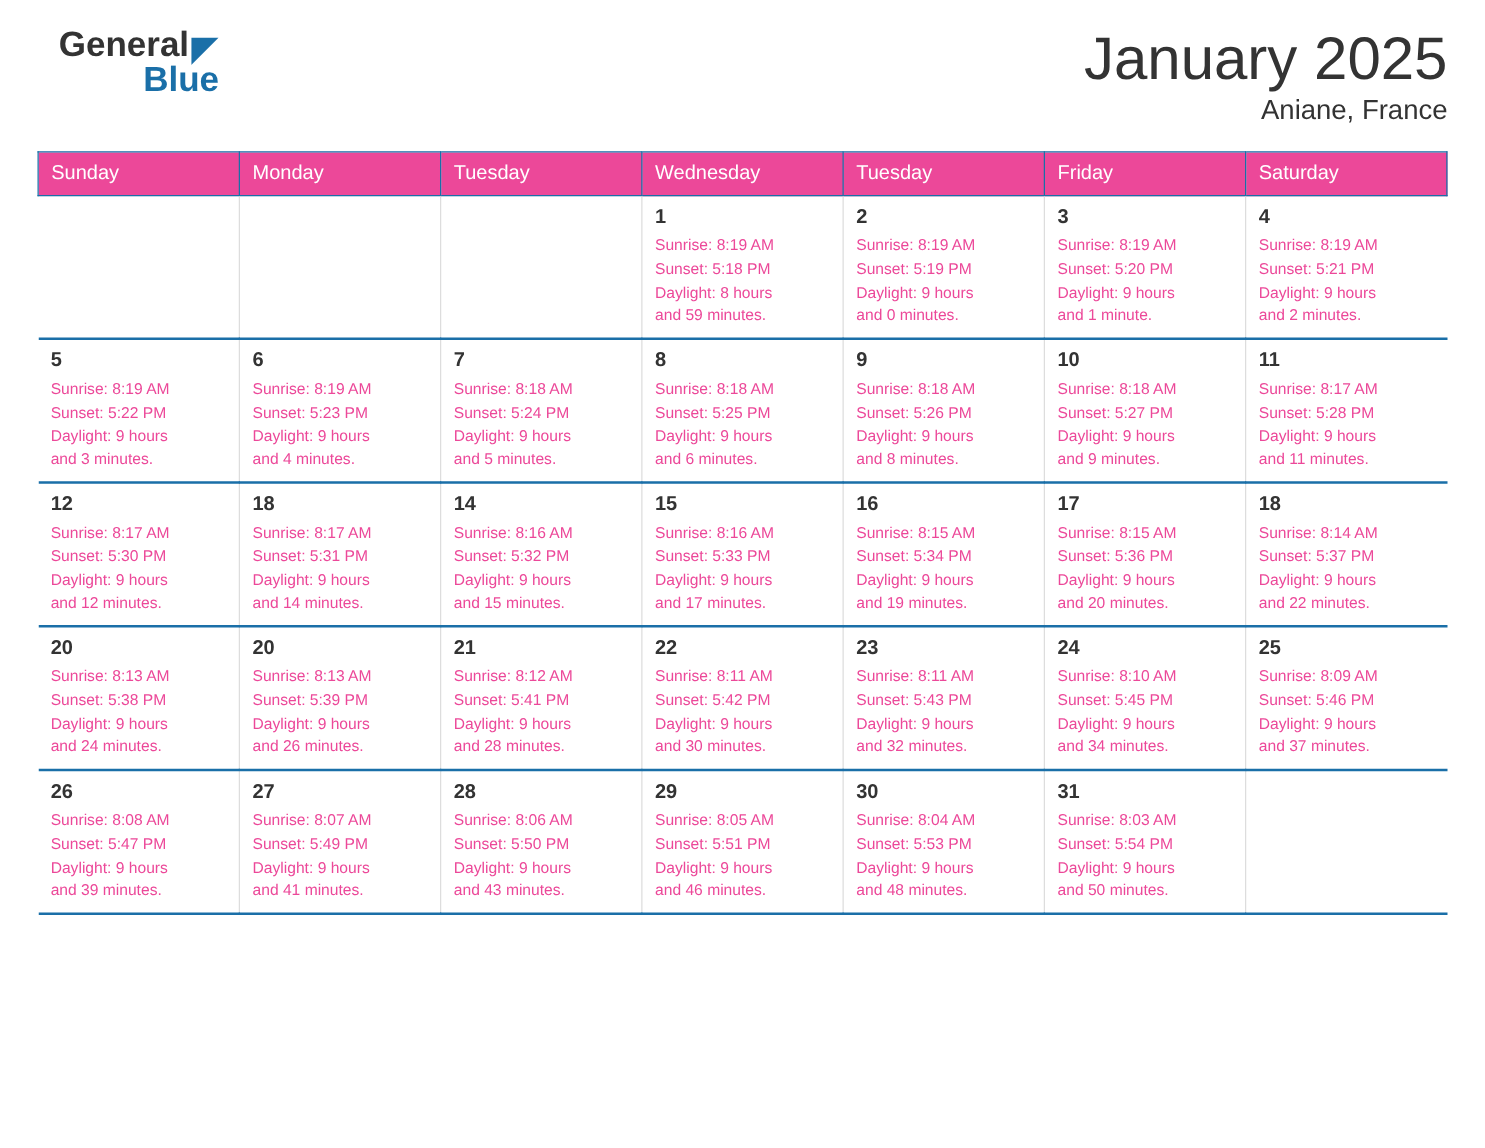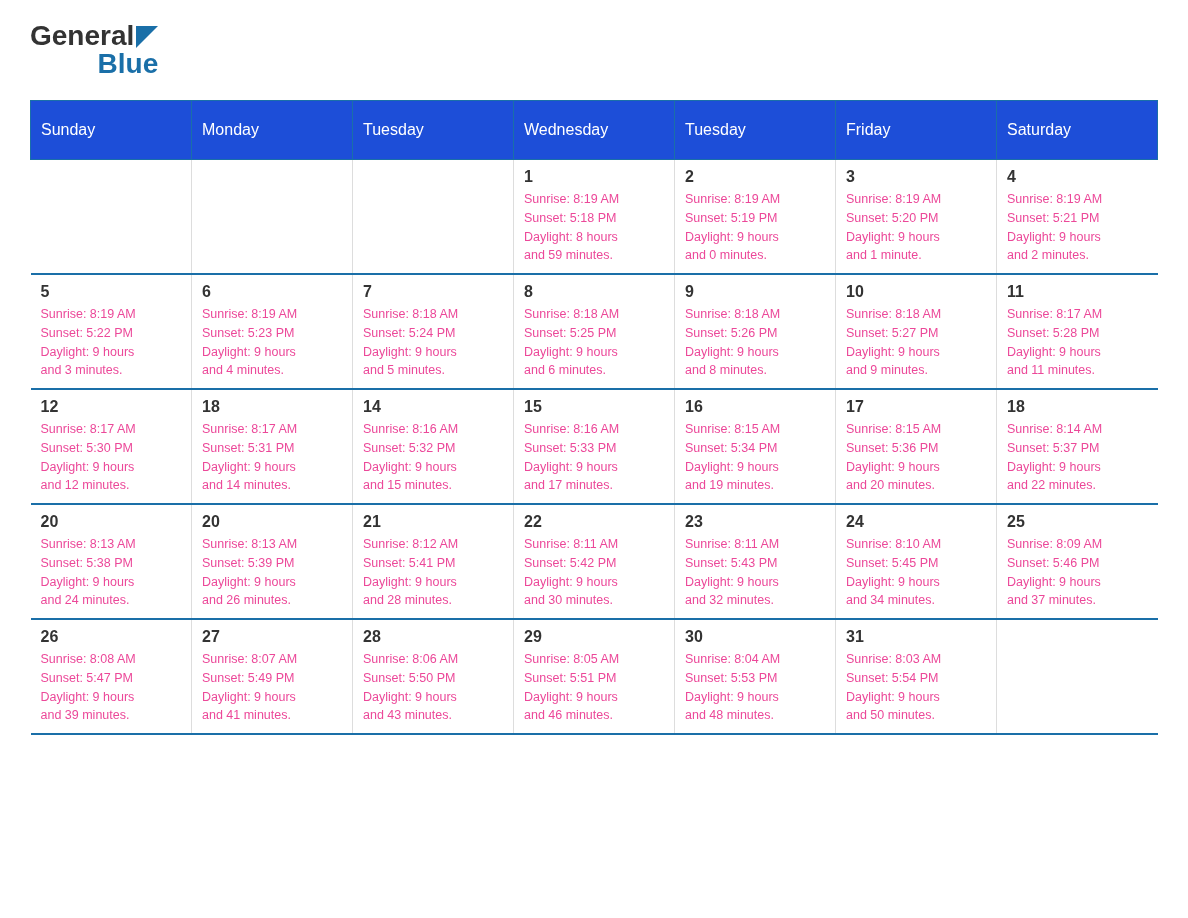--- a/index.html
+++ b/index.html
@@ -30,21 +30,22 @@
       font-size: 28px;
       font-weight: bold;
       color: #1a6fa8;
     }
     .logo-wrapper {
       display: flex;
       flex-direction: column;
     }
     .logo-line1 {
       display: flex;
-      align-items: center;
+      align-items: flex-end;
+      margin-left: 17px;
     }
     .logo-line2 {
       margin-top: -4px;
       padding-left: 2px;
       text-align: right;
     }
     .title-block {
       text-align: right;
     }
     .calendar-title {
@@ -54,25 +55,25 @@
     }
     .calendar-subtitle {
       font-size: 22px;
       color: #333;
     }
     table {
       width: 100%;
       border-collapse: collapse;
     }
     thead tr th {
-      background-color: #1d4ed8;
+      background-color: #ec4899;
       color: #fff;
       font-size: 16px;
       font-weight: normal;
-      padding: 20px 10px;
+      padding: 8px 10px;
       text-align: left;
       border: 1px solid #1a6fa8;
     }
     tbody tr {
       border-bottom: 2px solid #1a6fa8;
     }
     tbody tr td {
       vertical-align: top;
       padding: 8px 10px;
       font-size: 13px;
@@ -109,20 +110,24 @@
         <span class="logo-text-general">General</span>
         <svg width="22" height="22" viewBox="0 0 22 22" style="margin-left:2px; margin-top:2px;">
           <polygon points="0,0 22,0 0,22" fill="#1a6fa8"></polygon>
         </svg>
       </div>
       <div class="logo-line2">
         <span class="logo-text-blue">Blue</span>
       </div>
     </div>
   </div>
+  <div class="title-block">
+    <div class="calendar-title">January 2025</div>
+    <div class="calendar-subtitle">Aniane, France</div>
+  </div>
 </div>
 
 <table>
   <thead>
     <tr id="header-row">
         <th>Sunday</th>
         <th>Monday</th>
         <th>Tuesday</th>
         <th>Wednesday</th>
         <th>Tuesday</th>

